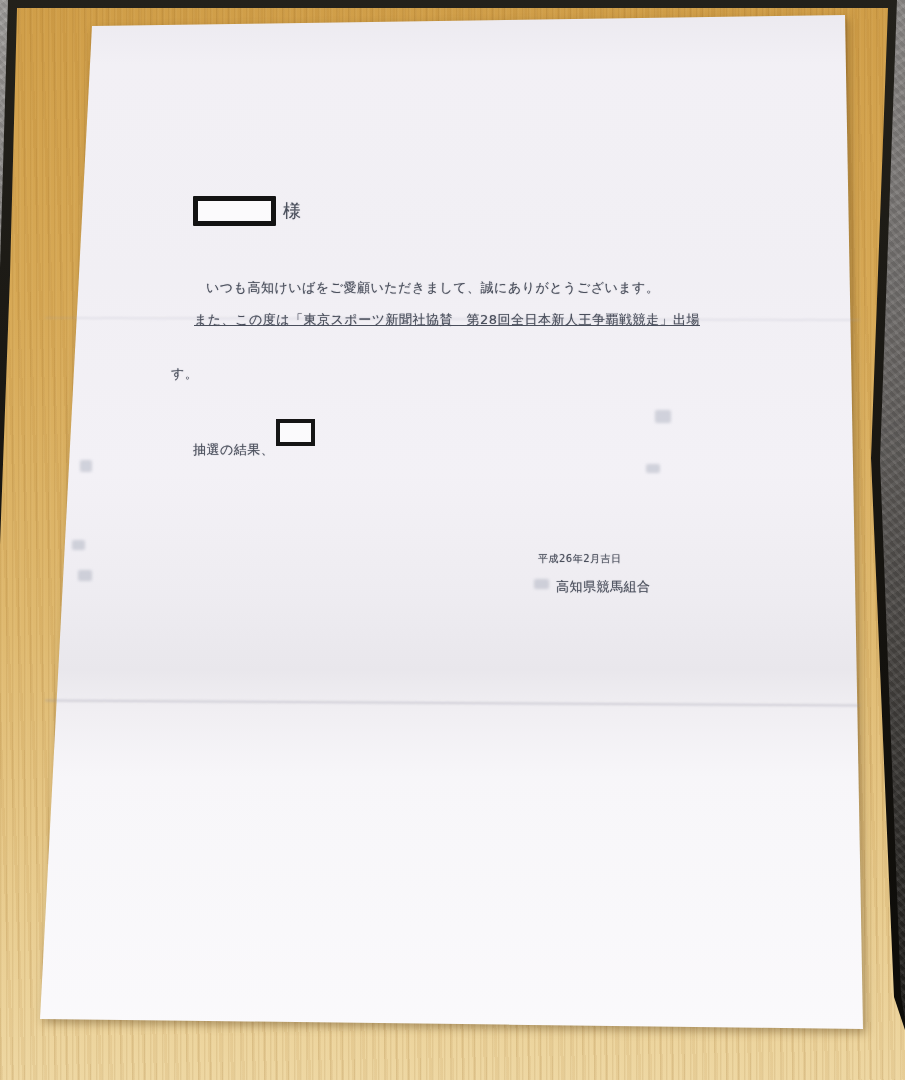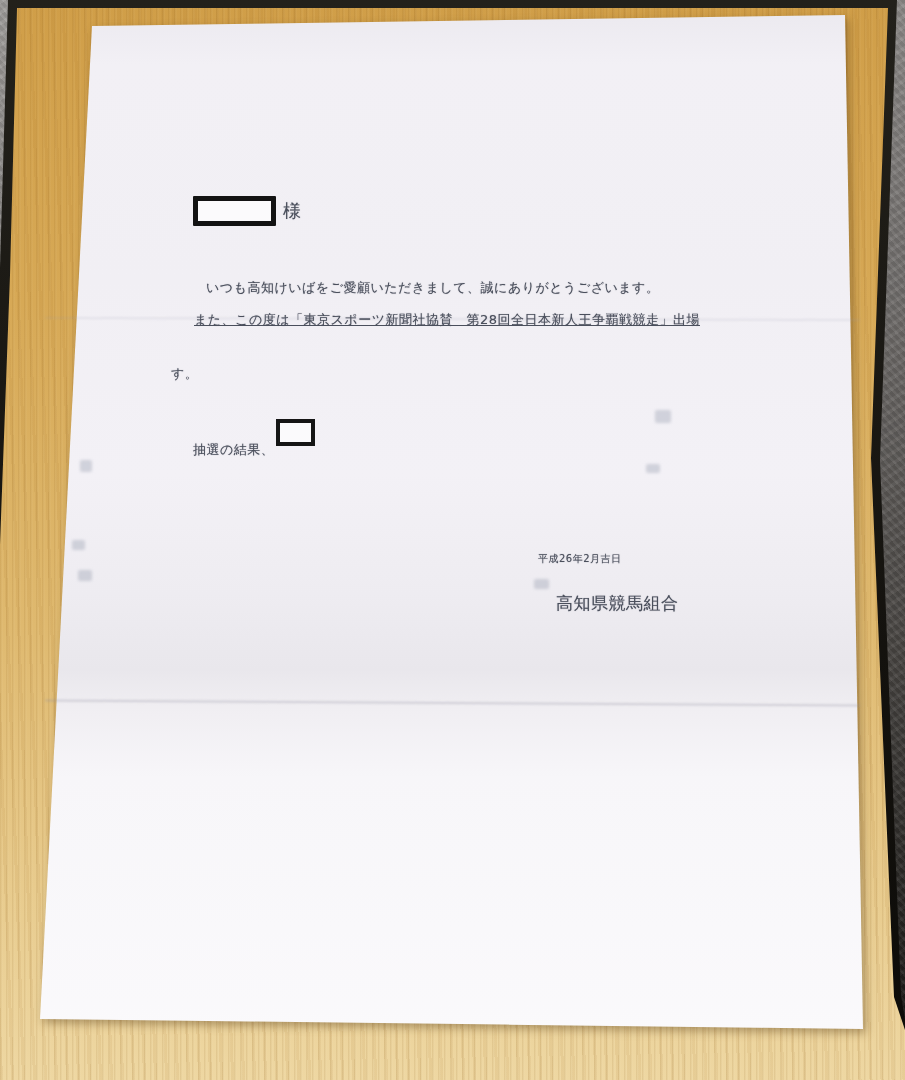--- a/index.html
+++ b/index.html
@@ -63,21 +63,21 @@
   .l4{left:171px;top:364px;}
   .p2{left:193px;top:404px;display:flex;align-items:center;}
   .redact-box-small{
     position:static;display:inline-block;width:39px;height:27px;
     border:4px solid #151515;background:#fbfafc;margin:0 0 0 2px;
   }
   .p2-after{position:static;margin-left:-4px;}
   .p2-before{position:static;margin-top:36px;}
   .p3{left:193px;top:461px;}
   .date-line{left:538px;top:549px;font-size:10px;}
-  .org-line{left:556px;top:593px;font-size:17px;}
+  .org-line{left:556px;top:577px;font-size:13px;}
   
   .ghost{background:rgba(130,138,160,0.30);filter:blur(1.6px);border-radius:2px;}
   .g1{left:655px;top:410px;width:16px;height:13px;}
   .g2{left:646px;top:464px;width:14px;height:9px;}
   .g3{left:80px;top:460px;width:12px;height:12px;}
   .g4{left:72px;top:540px;width:13px;height:10px;}
   .g5{left:78px;top:570px;width:14px;height:11px;}
   .g6{left:534px;top:579px;width:15px;height:10px;}
 </style>
 </head>

